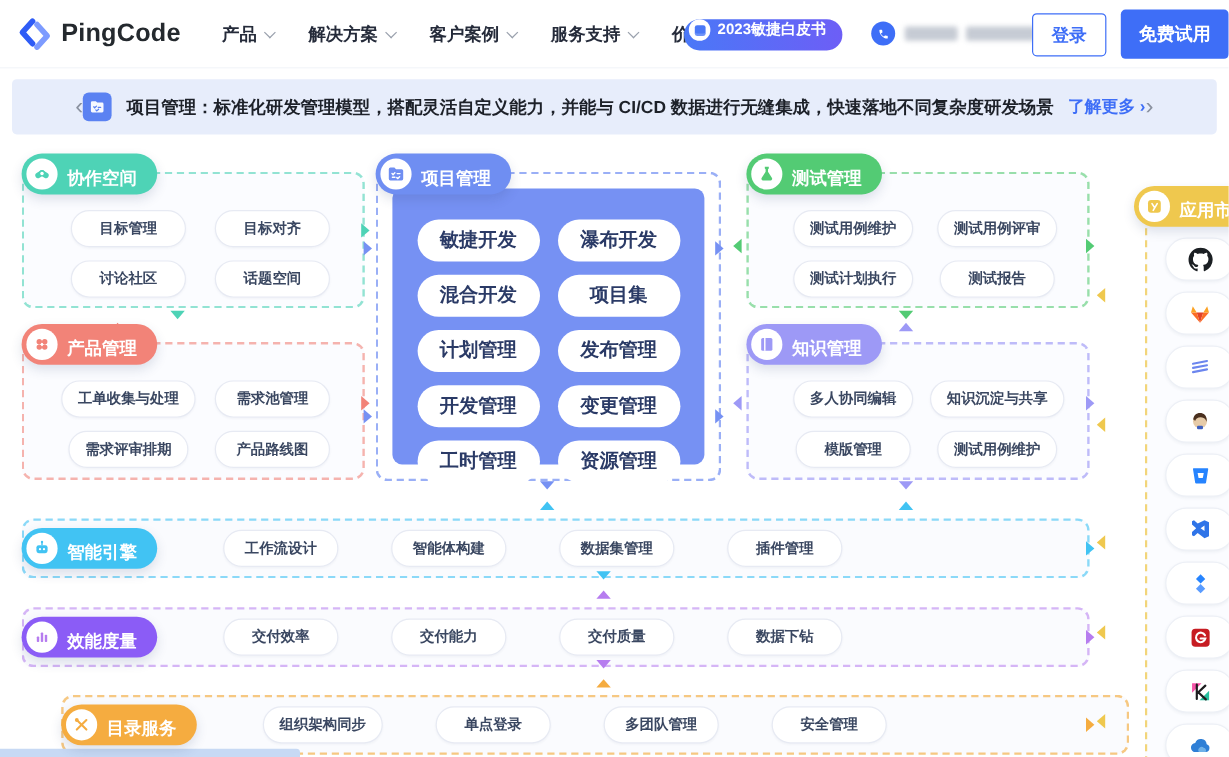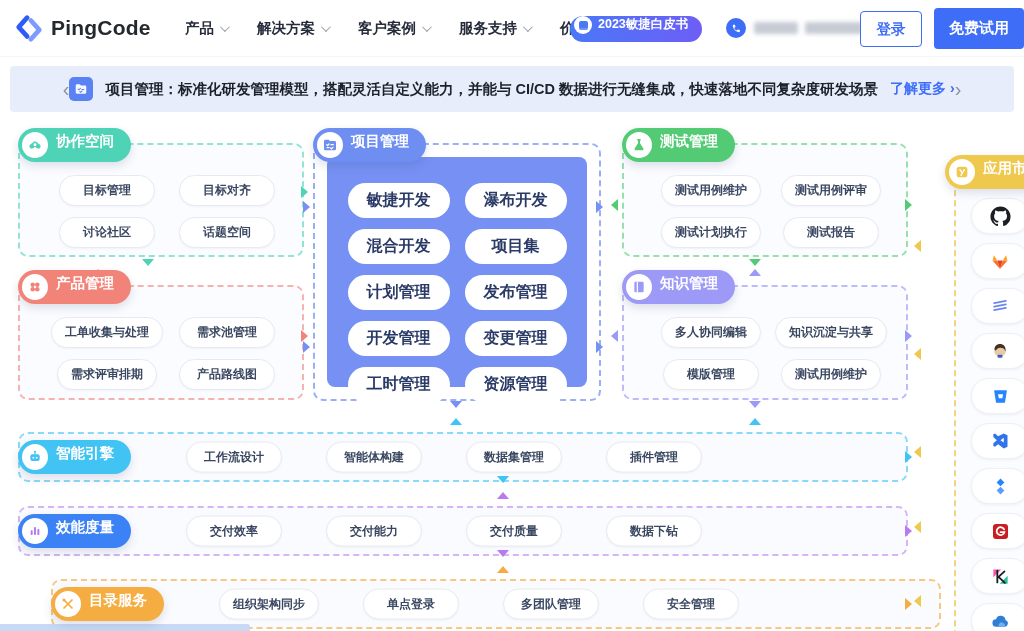--- a/index.html
+++ b/index.html
@@ -28,39 +28,39 @@
   .banner { position:absolute; left:10px; top:66px; width:1004px; height:46px; background:#E7EDFB; border-radius:4px; display:flex; align-items:center; justify-content:center; gap:12px; }
   .banner-arrow { position:absolute; top:0; height:46px; width:40px; display:flex; align-items:center; justify-content:center; color:#8A919F; font-size:20px; cursor:pointer; }
   .banner-arrow.prev { left:36px; }
   .banner-arrow.next { right:36px; }
   .banner-ic { width:24px; height:24px; border-radius:5px; background:#5B82F2; display:flex; align-items:center; justify-content:center; flex:none; }
   .banner-text { font-size:14.5px; font-weight:700; color:#1D2129; }
   .banner-more { font-size:14px; font-weight:700; color:#3E6EF7; cursor:pointer; white-space:nowrap; }
 
   
   .gbox { position:absolute; border:2px dashed; border-radius:10px; background:#FBFCFF; }
-  .g-pill { position:absolute; top:-17px; left:-2px; display:inline-flex; align-items:flex-start; gap:8px; padding:4px 17px 4px 4px; border-radius:999px; color:#fff; font-size:14.5px; font-weight:700; box-shadow:0 4px 10px rgba(40,60,110,.15); z-index:4; white-space:nowrap; }
+  .g-pill { position:absolute; top:-17px; left:-2px; display:inline-flex; align-items:flex-end; gap:8px; padding:4px 17px 4px 4px; border-radius:999px; color:#fff; font-size:14.5px; font-weight:700; box-shadow:0 4px 10px rgba(40,60,110,.15); z-index:4; white-space:nowrap; }
   .g-pill .ic { width:26px; height:26px; border-radius:50%; background:#fff; display:flex; align-items:center; justify-content:center; }
   .items-2x2 { display:grid; grid-template-columns:1fr 1fr; gap:11px 6px; padding:30px 18px 0 30px; justify-items:center; }
   .pill-item { background:#fff; border:1px solid #E7EAF3; border-radius:999px; padding:6px 13px; font-size:12px; color:#3A4761; font-weight:600; min-width:96px; text-align:center; box-shadow:0 1px 2px rgba(30,50,90,.05); cursor:pointer; white-space:nowrap; }
 
   .box-collab   { left:18px;  top:143px; width:286px; height:114px; border-color:rgba(78,211,182,.6); }
   .box-product  { left:18px;  top:285px; width:286px; height:115px; border-color:rgba(242,131,120,.6); }
   .box-project  { left:313px; top:143px; width:288px; height:258px; border-color:rgba(111,142,242,.7); background:#fff; }
   .box-test     { left:622px; top:143px; width:286px; height:114px; border-color:rgba(88,203,116,.6); }
   .box-knowledge{ left:622px; top:285px; width:286px; height:115px; border-color:rgba(157,153,246,.65); }
   .box-market   { left:954px; top:143px; width:92px;  height:485px; border-color:rgba(239,200,78,.75);margin-top:27px; }
 
   .pill-collab    { background:#4ED3B6; } .ic-collab    { color:#4ED3B6; }
   .pill-product   { background:#F28378; } .ic-product   { color:#F28378; }
   .pill-project   { background:#6F8EF2; } .ic-project   { color:#6F8EF2; }
   .pill-test      { background:#53CB74; } .ic-test      { color:#53CB74; }
   .pill-knowledge { background:#9D99F6; } .ic-knowledge { color:#9D99F6; }
   .pill-ai        { background:#41C3F3; } .ic-ai        { color:#41C3F3; }
-  .pill-metrics   { background:#3b82f6; } .ic-metrics   { color:#B67CEF; }
+  .pill-metrics   { background:#8b5cf6; } .ic-metrics   { color:#B67CEF; }
   .pill-directory { background:#F5AC40; } .ic-directory { color:#F5AC40; }
   .pill-market    { background:#EFC84E; } .ic-market    { color:#EFC84E; }
 
   .project-panel { position:absolute; left:12px; right:12px; top:12px; bottom:12px; background:#7691F3; border-radius:8px; }
   .project-items { display:grid; grid-template-columns:1fr 1fr; gap:11px 14px; padding:26px 20px 0; justify-items:center; }
   .pill-white { background:#fff; border:none; border-radius:999px; padding:7px 12px; font-size:16px; color:#2A3A66; font-weight:700; min-width:102px; text-align:center; cursor:pointer; white-space:nowrap; }
 
   .rowbox { position:absolute; left:18px; width:890px; height:50px; border:2px dashed; border-radius:10px; background:#FAFBFE; }
   .row-ai       { top:432px; border-color:rgba(65,195,243,.6); }
   .row-metrics  { top:506px; border-color:rgba(182,124,239,.55); }

